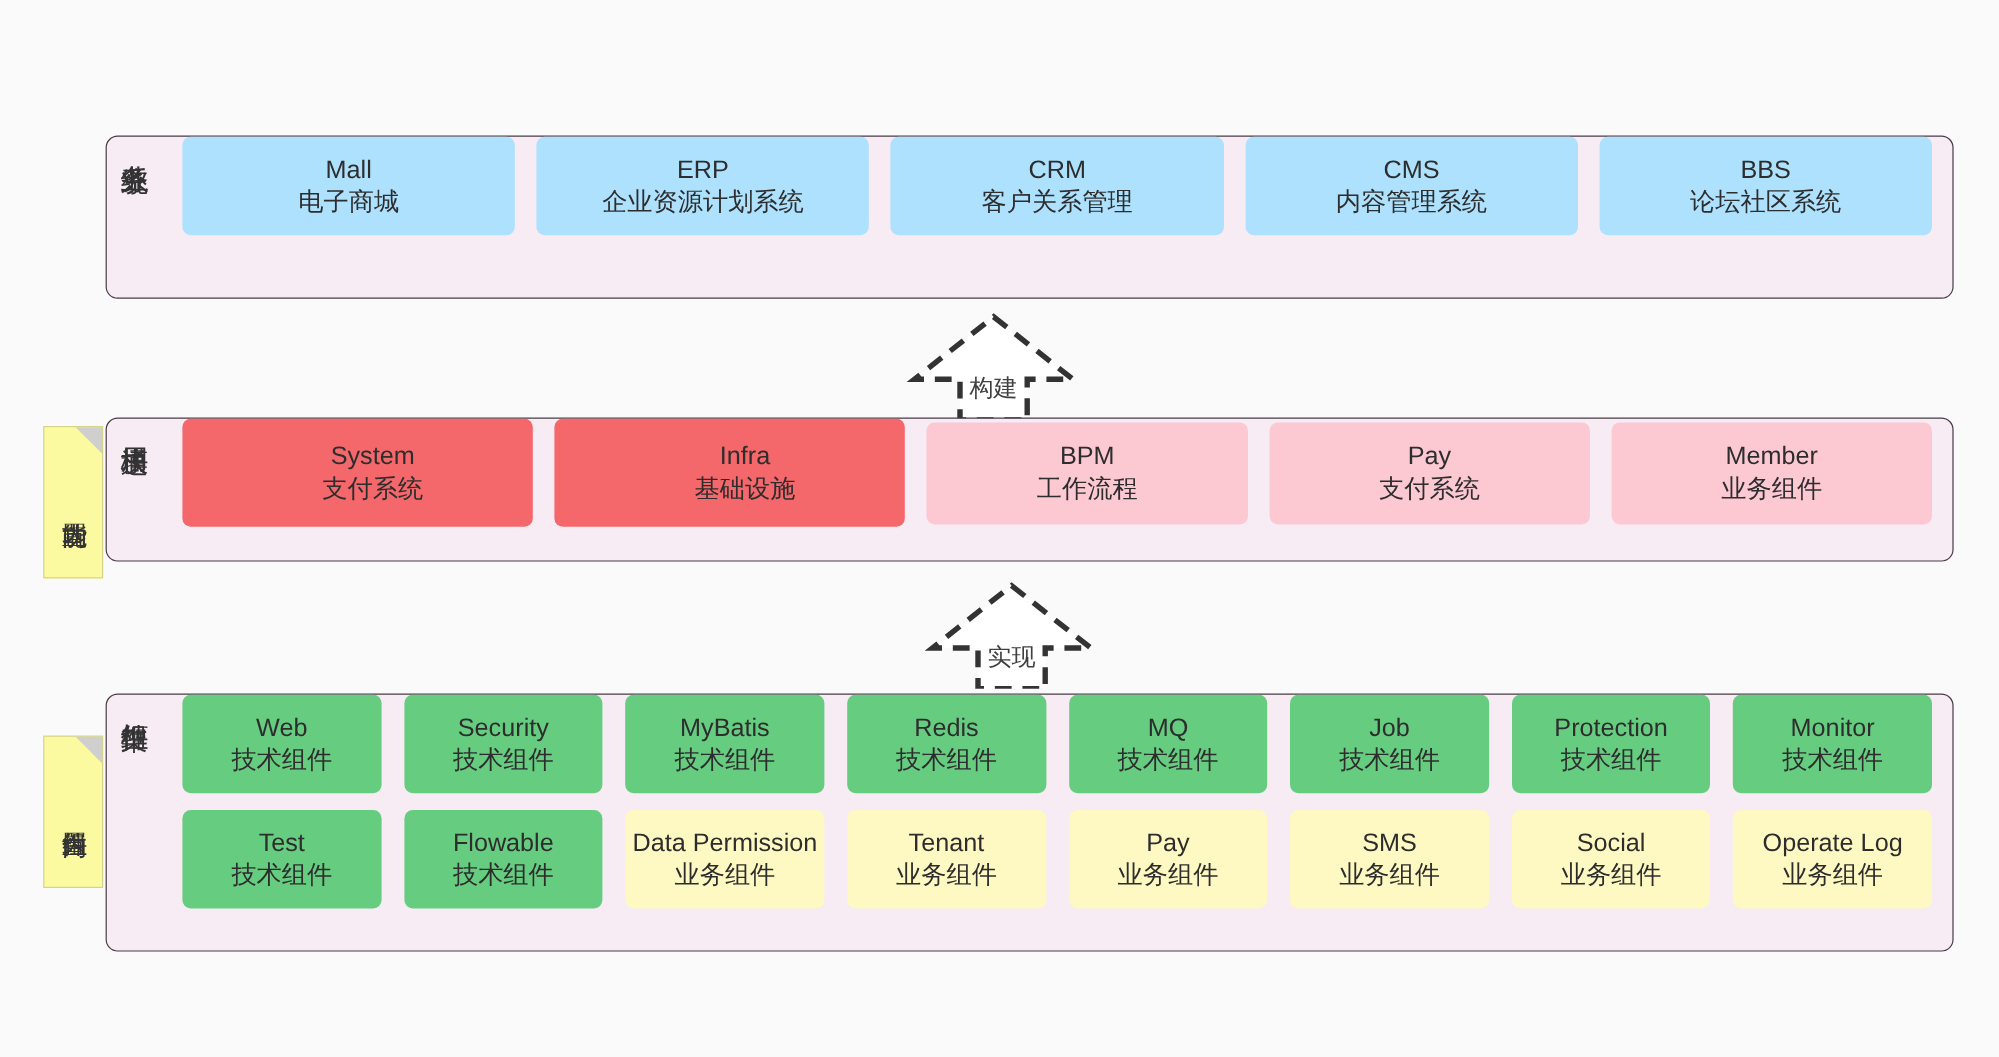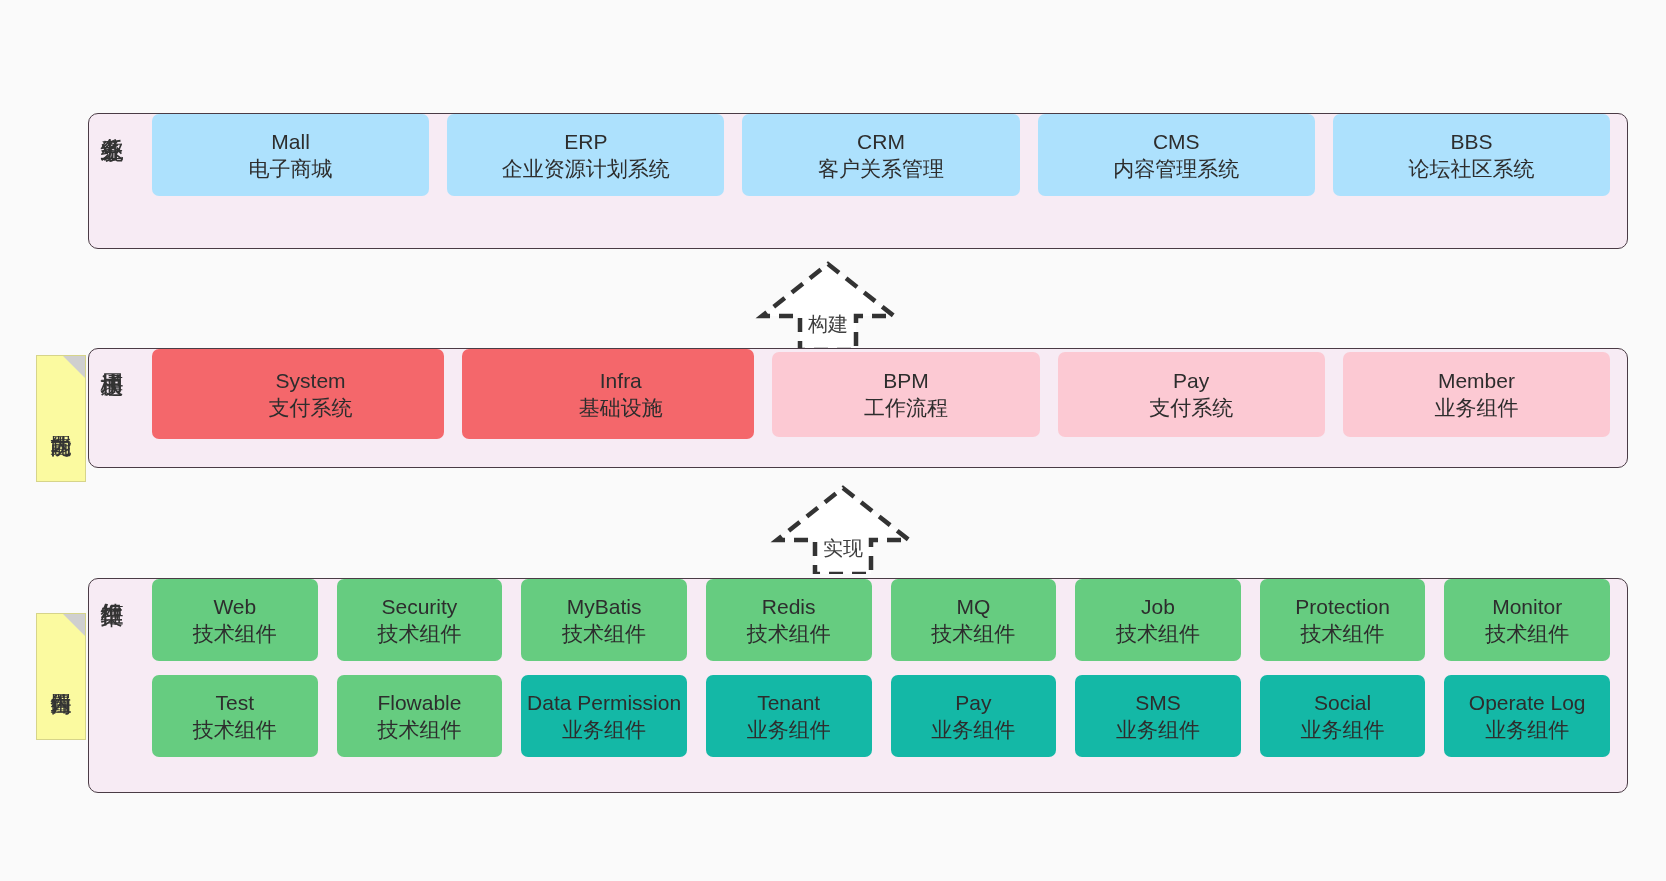--- a/index.html
+++ b/index.html
@@ -79,21 +79,21 @@
   .card .ln {
     display: block;
     white-space: nowrap;
   }
   .card.multi .ln { white-space: normal; }
 
   .card.blue   { background: #ade1fd; height: 82px; }
   .card.red    { background: #f4676b; height: 90px; padding-left: 25px; }
   .card.pink   { background: #fcc9d3; height: 85px; }
   .card.green  { background: #66cc80; height: 82px; }
-  .card.lgreen { background: #14b8a6; height: 82px; }
+  .card.lgreen { background: #fef9c3; height: 82px; }
 
   
   .note {
     position: absolute;
     width: 50px;
     background: #fbfaa0;
     border: 1px solid #d6d48a;
     box-sizing: border-box;
     display: flex;
     align-items: center;

